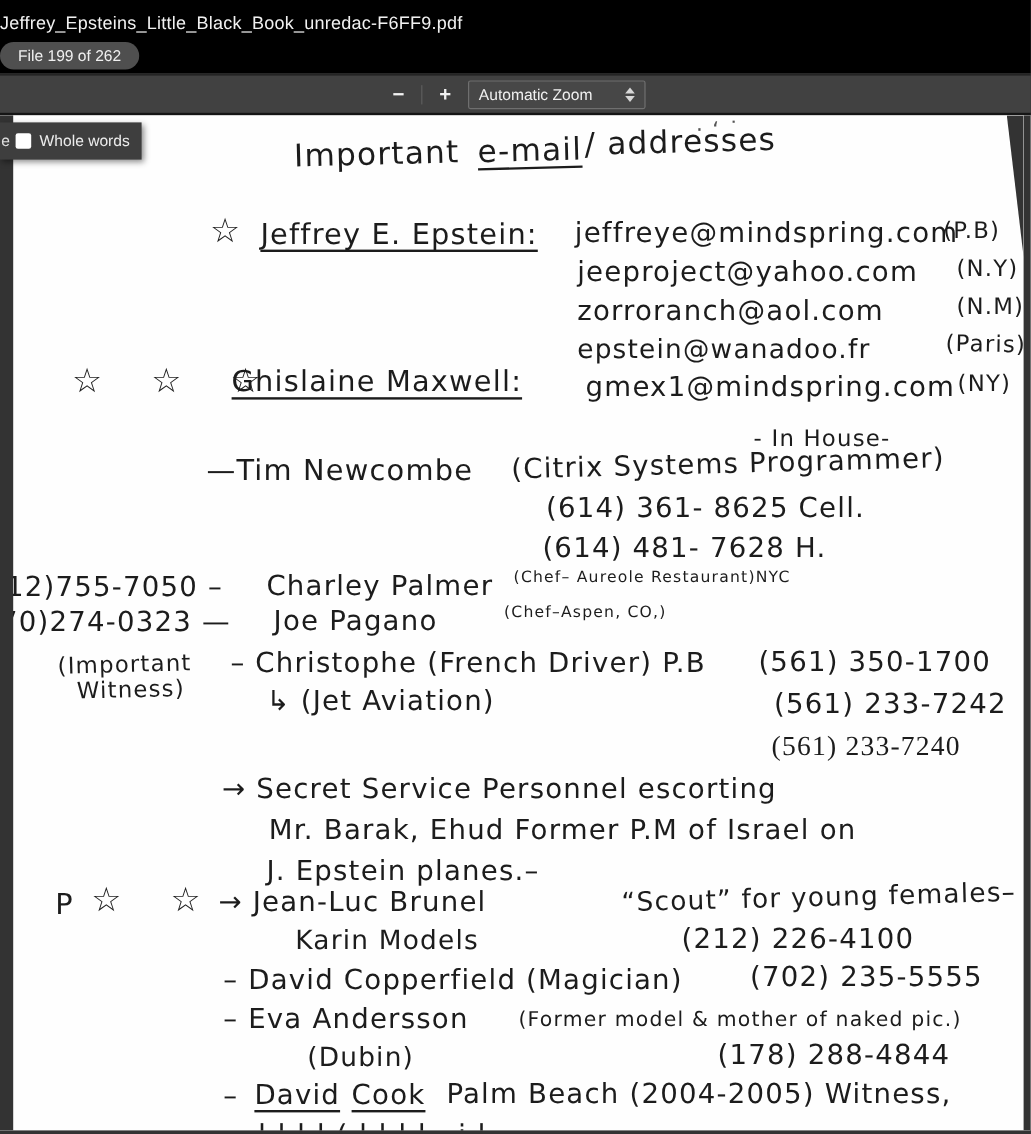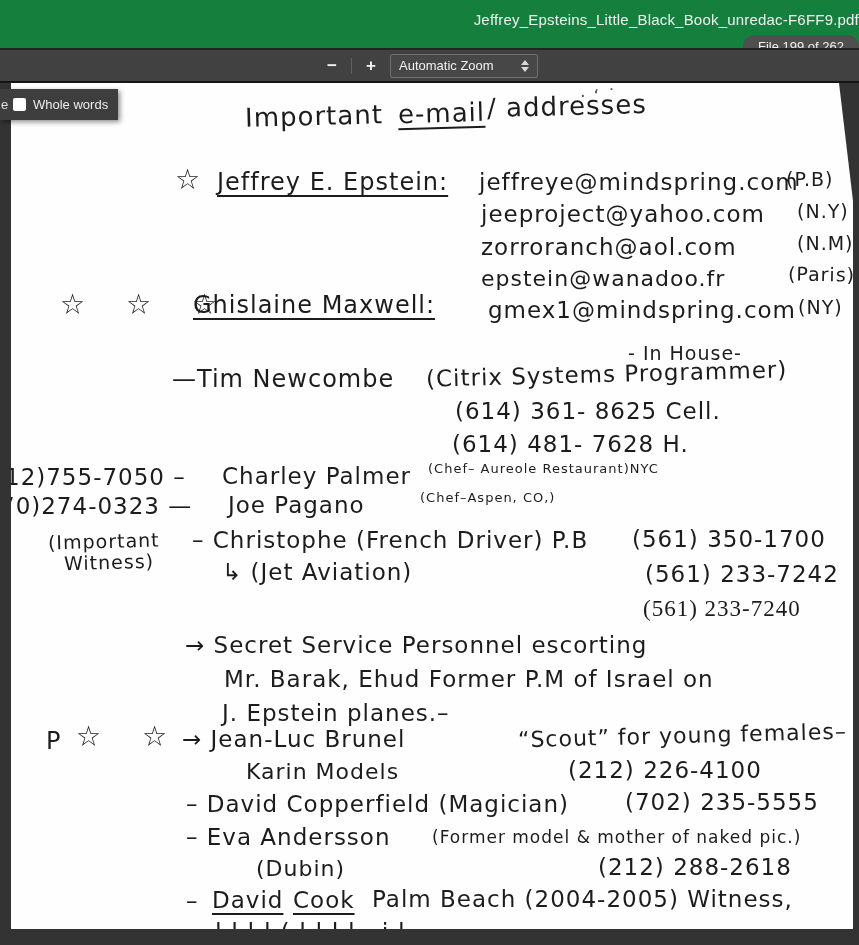--- a/index.html
+++ b/index.html
@@ -1,20 +1,20 @@
 <!DOCTYPE html>
 <html><head>
 <meta charset="utf-8">
 <style>
   * { margin:0; padding:0; box-sizing:border-box; }
   html,body { width:859px; height:945px; overflow:hidden; background:#333; }
   .app { position:relative; width:859px; height:945px; font-family:"Liberation Sans", sans-serif; }
 
   
-  .titlebar { position:relative; width:100%; height:48px; background:#15803d; text-align:right; }
+  .titlebar { position:relative; width:100%; height:61px; background:#000000; text-align:left; }
   .doc-title { padding-top:11px; font-size:15px; color:#f1f1f1; letter-spacing:.2px; }
   .file-badge { display:inline-block; margin-top:7px; padding:4px 15px; background:#4f4f4f;
                 border-radius:13px; font-size:13px; color:#f0f0f0; }
 
   
   .toolbar { position:relative; width:100%; height:35px; background:#414141;
              border-top:2px solid #242424; border-bottom:2px solid #151515;
              display:flex; align-items:center; justify-content:center; }
   .zoom-controls { display:flex; align-items:center; gap:8px; }
   .zoom-btn { background:none; border:none; color:#f2f2f2; font-size:17px; font-weight:bold;
@@ -142,21 +142,21 @@
       <span class="hw fs23" style="left:182px; top:643px;">→ Jean-Luc Brunel</span>
       <span class="hw fs22 r-neg" style="left:518px; top:640px;">“Scout” for young females–</span>
       <span class="hw fs22" style="left:246px; top:676px;">Karin Models</span>
       <span class="hw fs23" style="left:568px; top:674px;">(212) 226-4100</span>
 
       <span class="hw fs23" style="left:186px; top:708px;">– David Copperfield (Magician)</span>
       <span class="hw fs23" style="left:625px; top:706px;">(702) 235-5555</span>
       <span class="hw fs23" style="left:186px; top:741px;">– Eva Andersson</span>
       <span class="hw fs17" style="left:432px; top:744px;">(Former model &amp; mother of naked pic.)</span>
       <span class="hw fs22" style="left:256px; top:773px;">(Dubin)</span>
-      <span class="hw fs23" style="left:598px; top:771px;">(212) 288-2618</span>
+      <span class="hw fs23" style="left:598px; top:771px;">(178) 288-4844</span>
 
       <span class="hw fs23" style="left:186px; top:805px;">–</span>
       <span class="hw fs23 u" style="left:212px; top:804px;">David</span>
       <span class="hw fs23 u" style="left:293px; top:804px;">Cook</span>
       <span class="hw fs23" style="left:372px; top:803px;">Palm Beach (2004-2005)  Witness,</span>
 
       <span class="hw fs24" style="left:215px; top:836px;">l  l   l l  ( l  l   l    l  ,   i l</span>
     </div>
 
     <div class="edge-left"></div>

